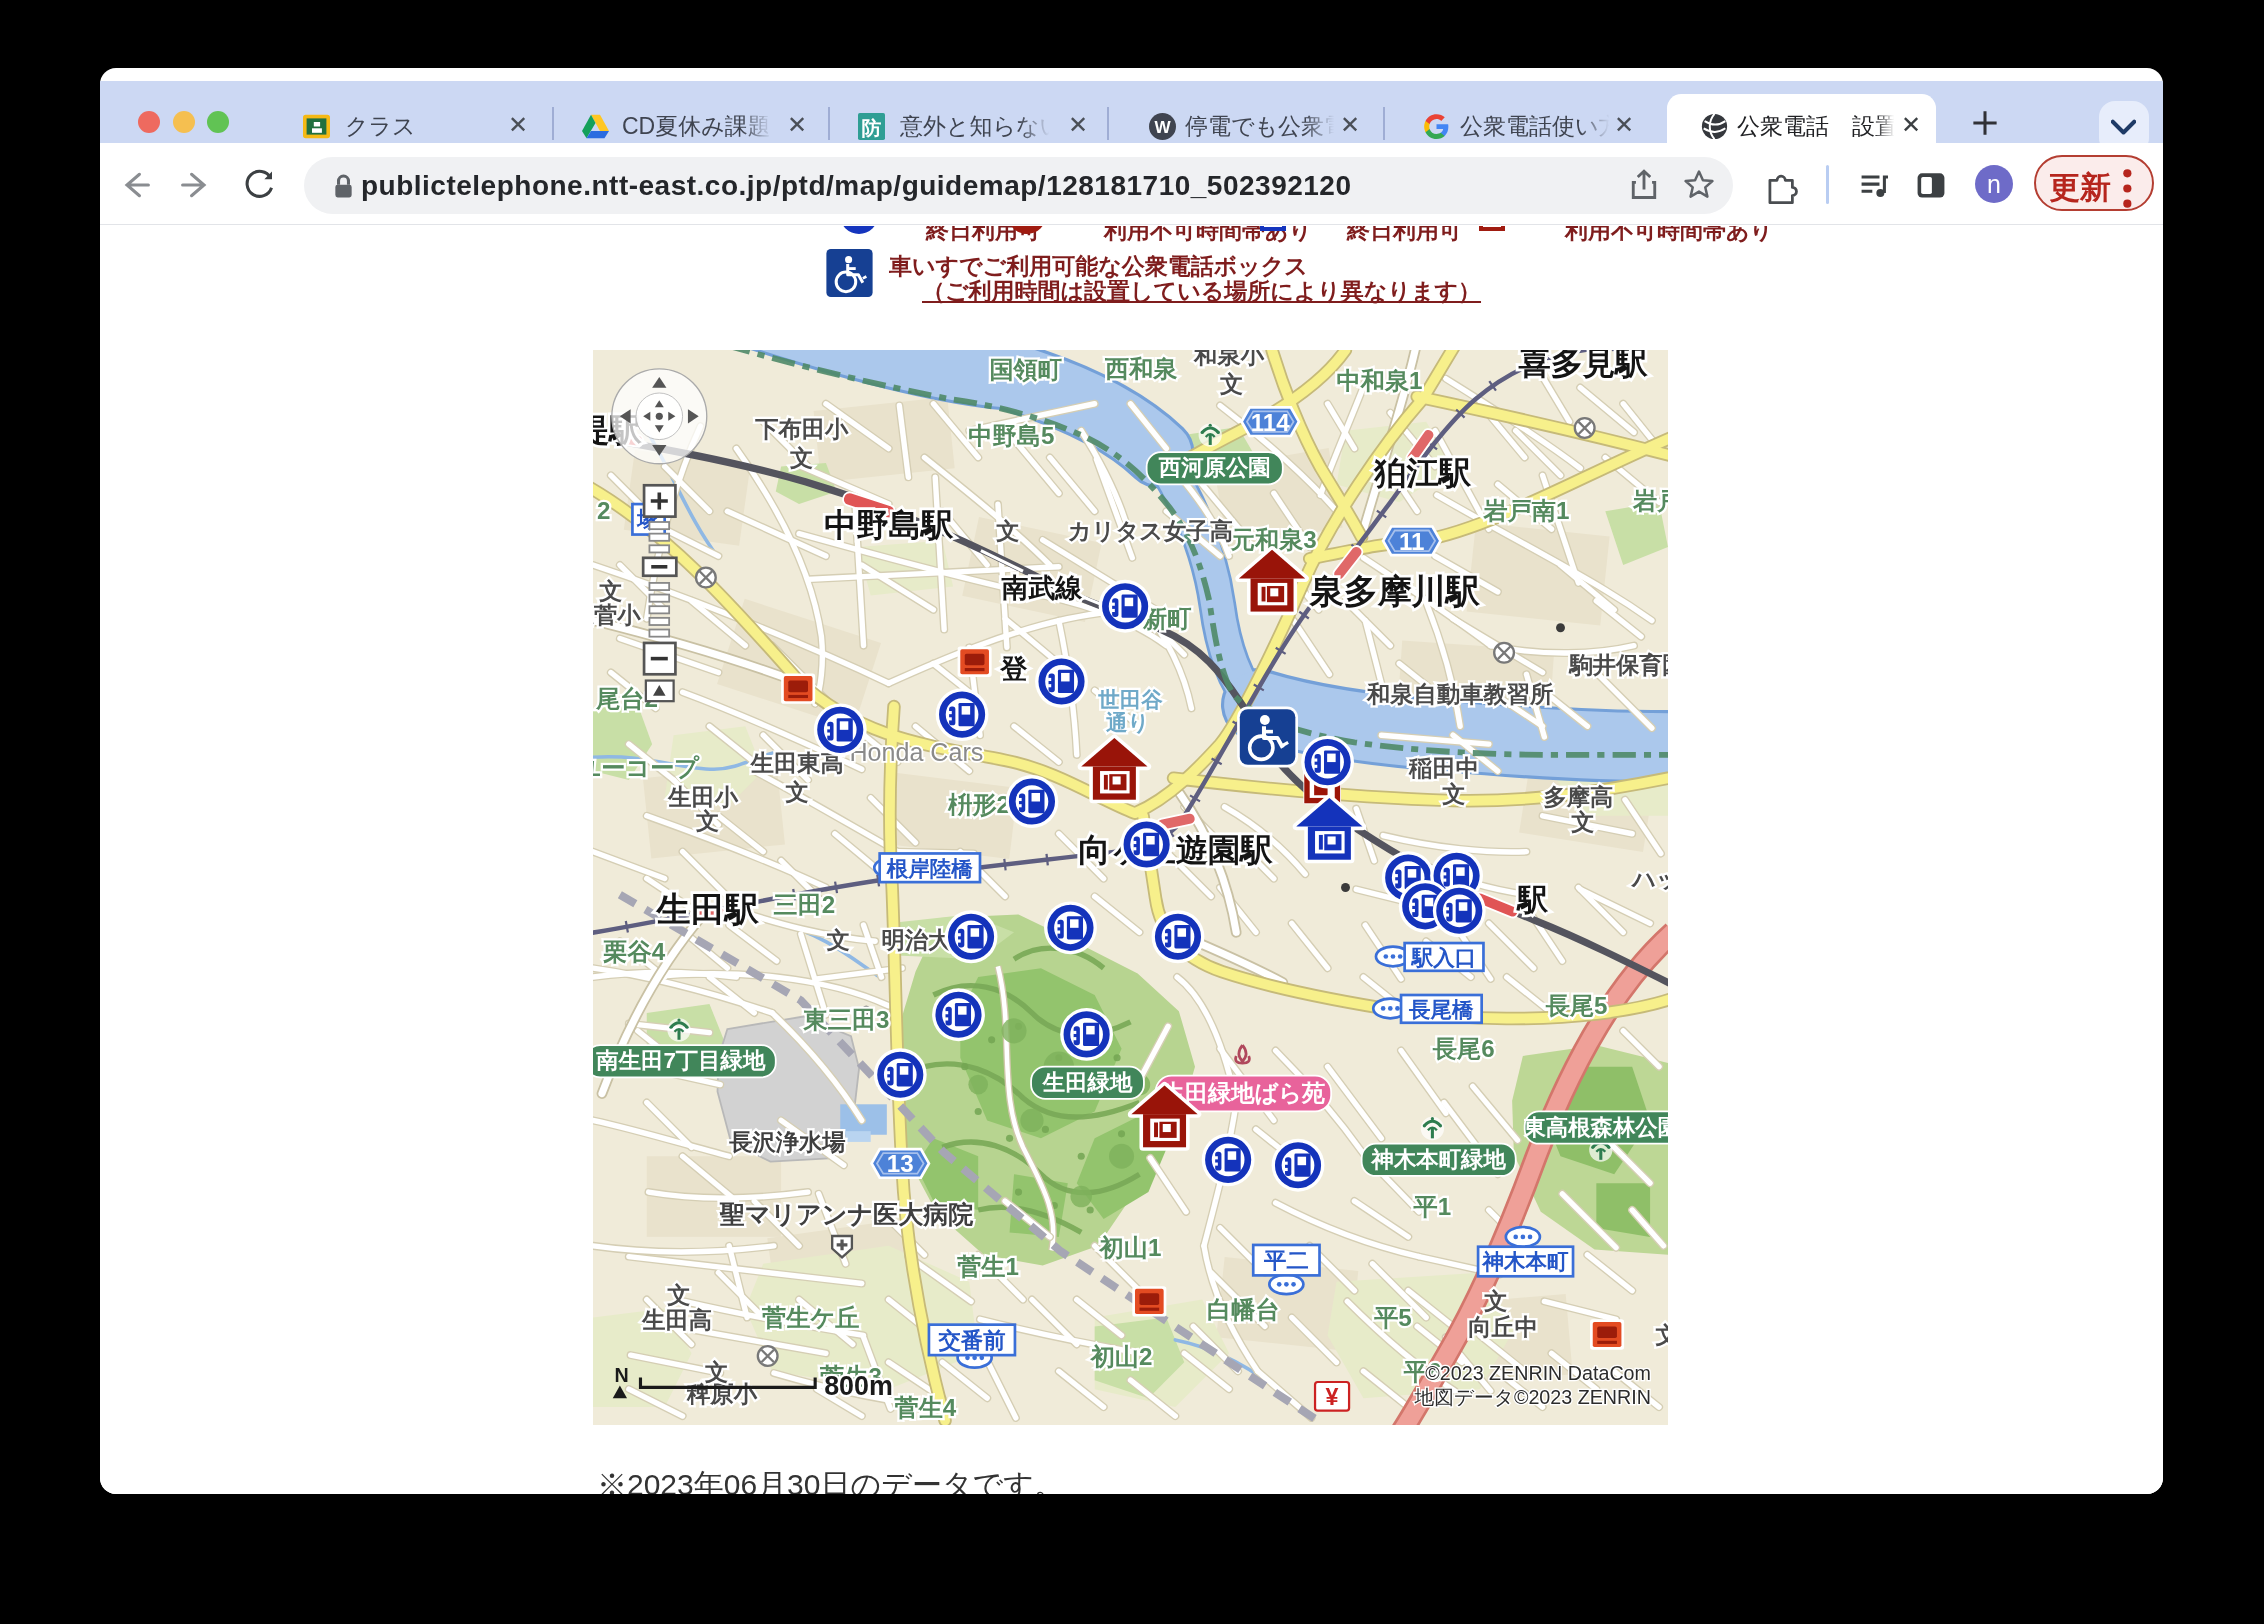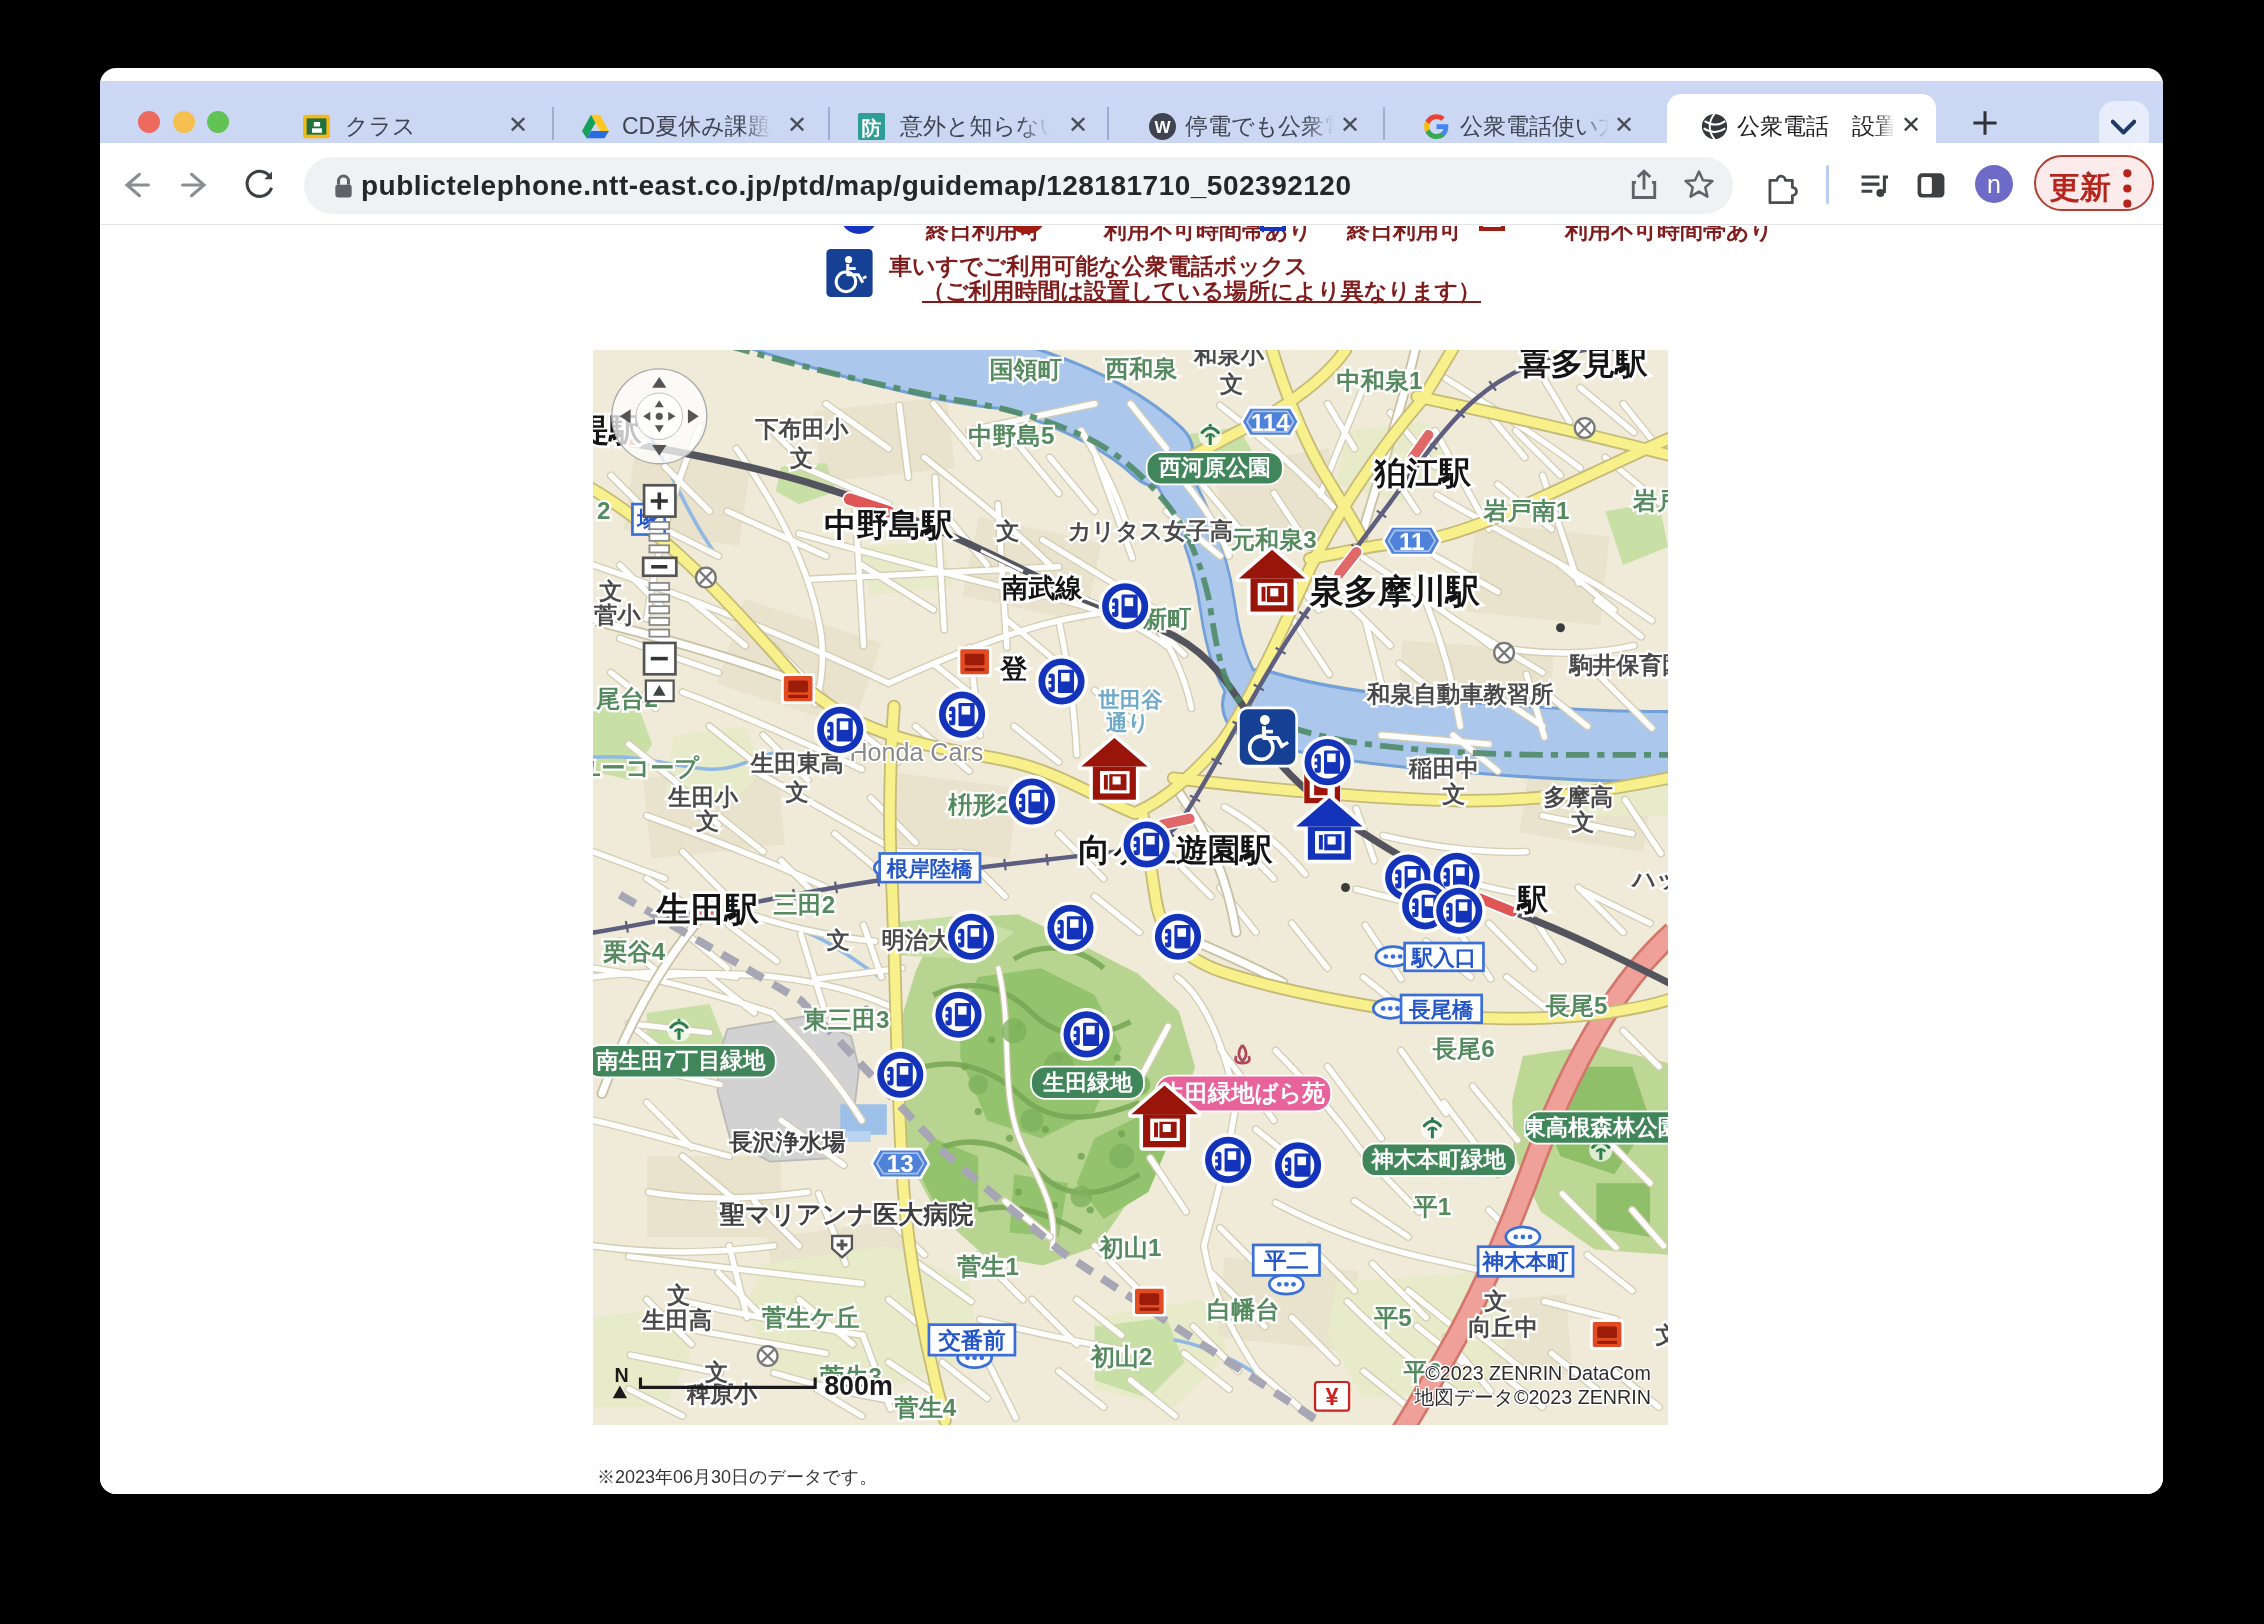--- a/index.html
+++ b/index.html
@@ -14,21 +14,21 @@
   .ttl{position:absolute;top:30px;font-size:23px;color:#3f4450;white-space:nowrap;overflow:hidden;width:154px;-webkit-mask-image:linear-gradient(90deg,#000 78%,transparent 97%);}
   .tx{position:absolute;top:29.6px;font-size:24px;color:#4a4f57;}
   .atab{position:absolute;left:1567px;top:12.5px;width:269px;height:63px;background:#fff;border-radius:14.3px 14.3px 0 0;}
   .toolbar{position:absolute;left:0;top:75px;width:100%;height:81px;background:#fff;border-bottom:1.8px solid #e2e4e8;}
   .pill{position:absolute;left:204px;top:14.3px;width:1429px;height:57px;border-radius:29px;background:#f0f1f3;}
   .urltxt{position:absolute;left:57px;top:12.5px;font-size:28px;color:#24262a;letter-spacing:0.5px;font-weight:bold;}
   .ticon{position:absolute;top:25px;}
   .content{position:absolute;left:0;top:158px;width:2063px;height:1268px;background:#fff;overflow:hidden;}
   .legtxt{position:absolute;font-weight:bold;color:#7f1d1d;font-size:23px;white-space:nowrap;margin-left:48px;}
   .upd{position:absolute;left:1934px;top:11.6px;width:116px;height:52px;border:2.7px solid #b43e32;border-radius:28px;background:#fbeceb;}
-  .footnote{position:absolute;left:497px;top:1239px;font-size:18px;color:#333;}
+  .footnote{position:absolute;left:497px;top:1239px;font-size:30px;color:#333;}
   .map{position:absolute;left:493px;top:124px;width:1075px;height:1075px;}
 </style>
 </head>
 <body>
 <div class="win">
 
   <div class="tabbar">
     <div class="dot" style="left:38px;background:#ee6a5f;"></div>
     <div class="dot" style="left:73px;background:#f5bf50;"></div>
     <div class="dot" style="left:107px;background:#61c354;"></div>

